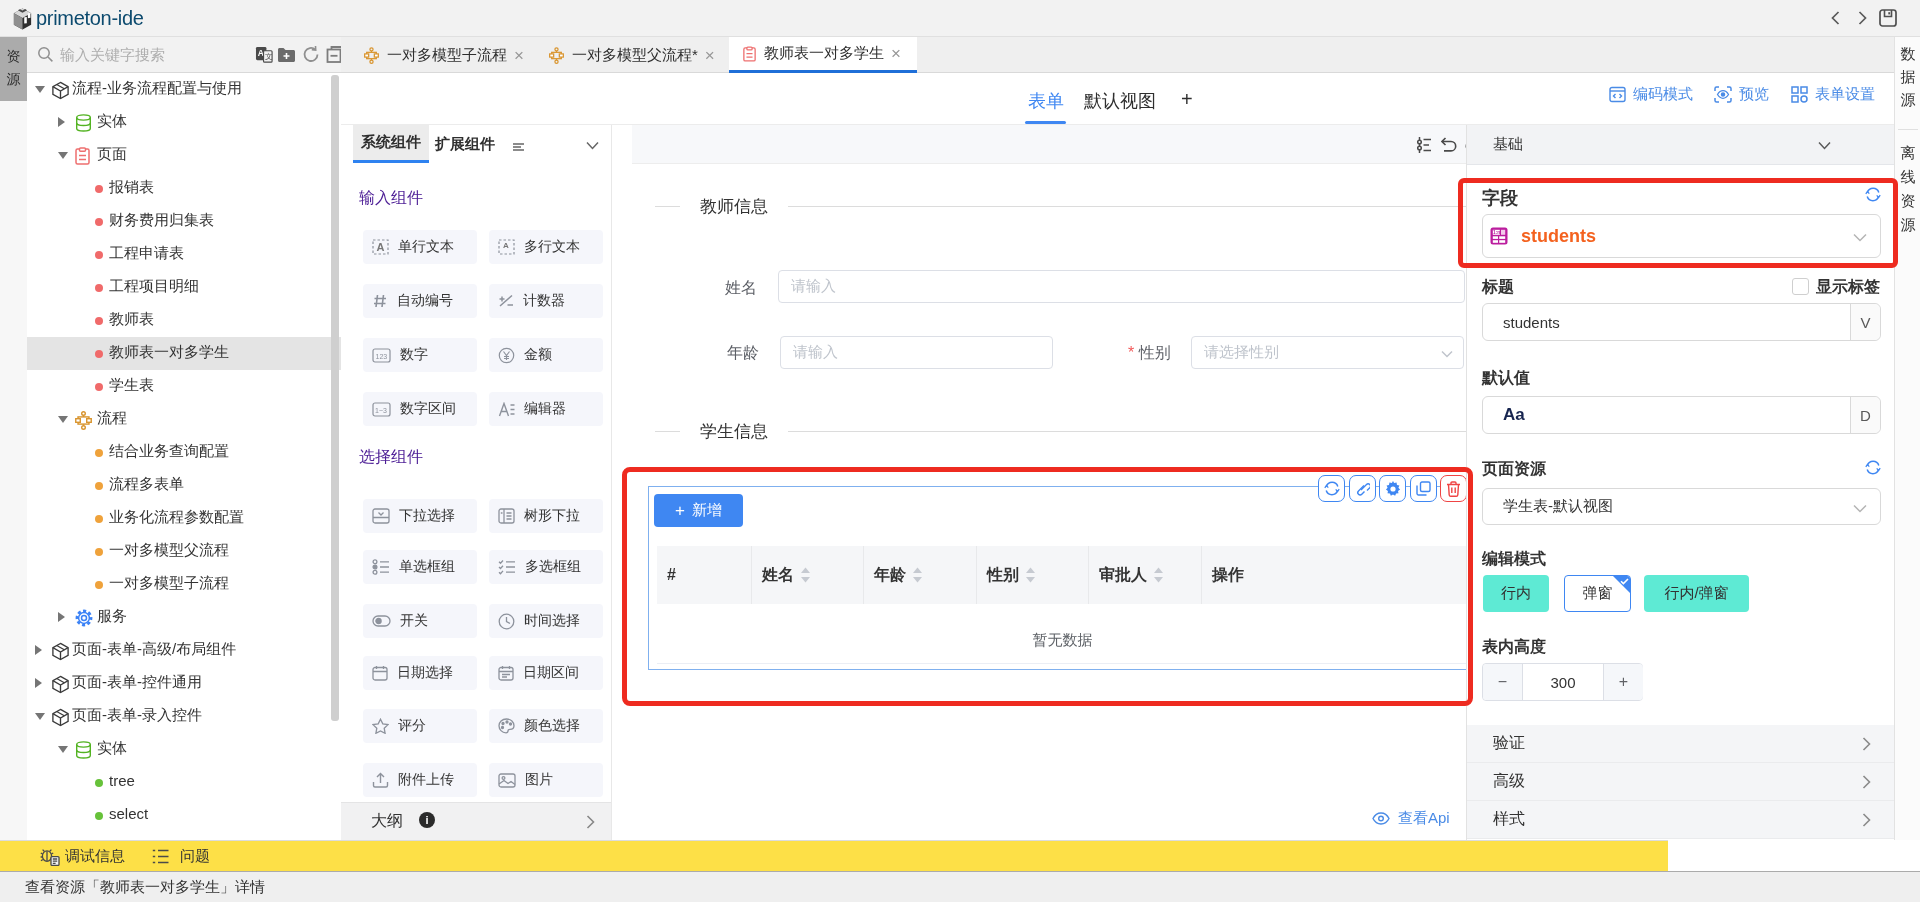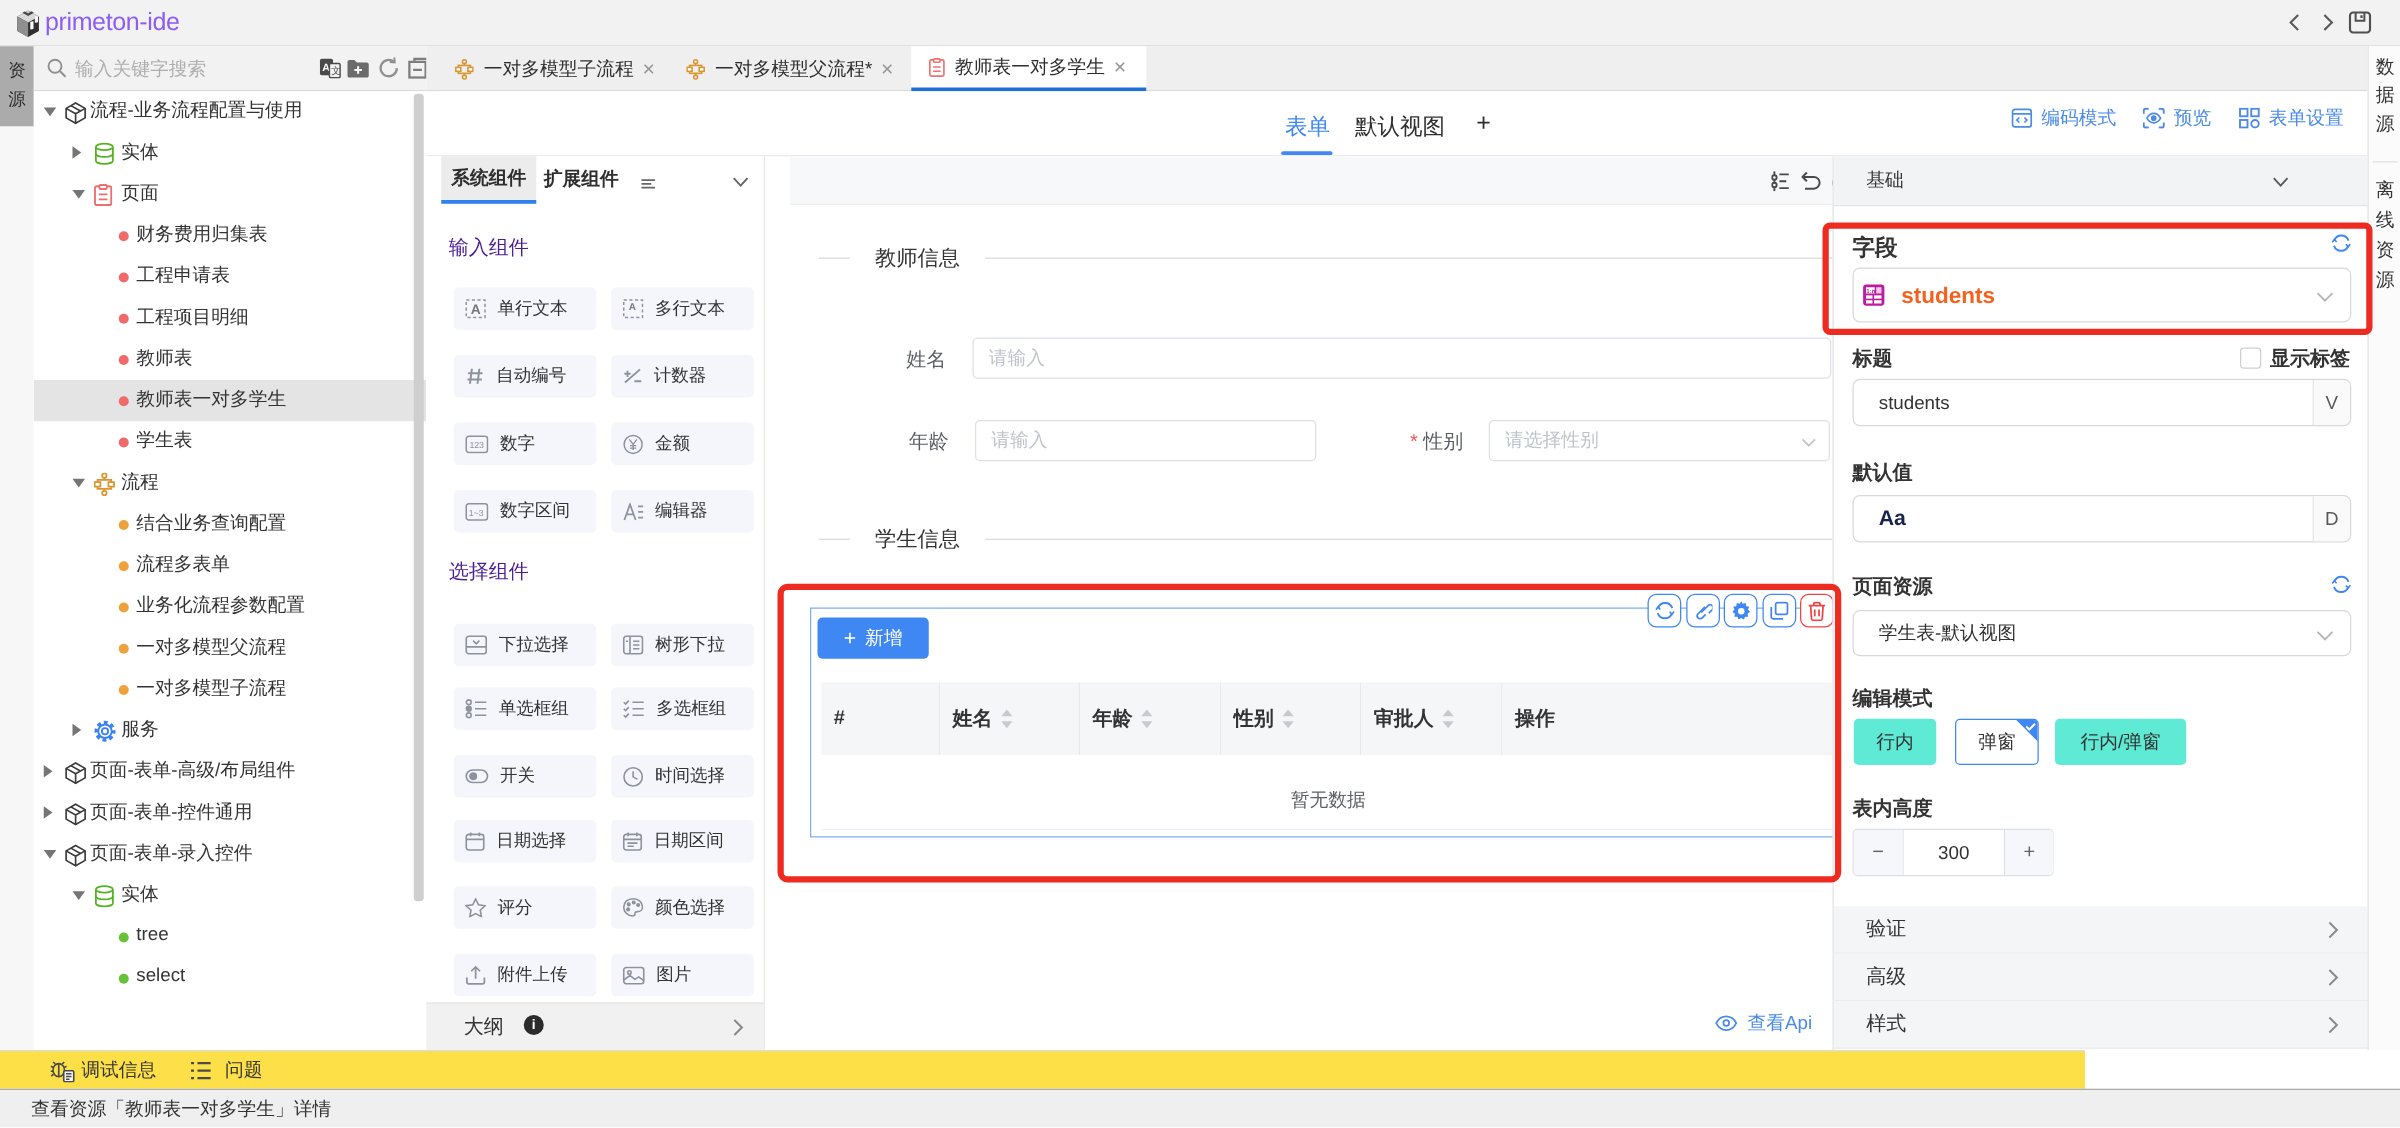--- a/index.html
+++ b/index.html
@@ -3,21 +3,21 @@
 <style>
 *{margin:0;padding:0;box-sizing:border-box}
 html,body{width:1920px;height:902px;overflow:hidden}
 body{font-family:"Liberation Sans",sans-serif;color:#333;background:#fff;position:relative}
 .abs{position:absolute}
 .r{display:flex;align-items:center}
 svg{display:block}
 
 #titlebar{left:0;top:0;width:1920px;height:37px;background:#f2f2f2;border-bottom:1px solid #e0e0e0}
 #titlebar .logo{left:11px;top:7px}
-#titlebar .tt{left:36px;top:7px;font-size:20px;color:#8b5cf6;letter-spacing:-0.3px}
+#titlebar .tt{left:36px;top:7px;font-size:20px;color:#0c4a6e;letter-spacing:-0.3px}
 #titlebar .nav{color:#555}
 
 #lstrip{left:0;top:37px;width:27px;height:803px;background:#f7f7f7}
 #lstrip .tab{left:0;top:0;width:27px;height:64px;background:#ababab;color:#2c2c2c;font-size:14px;text-align:center;padding-top:8px;line-height:23px}
 
 #rstrip{left:1894px;top:37px;width:26px;height:803px;background:#fbfbfb;border-left:1px solid #e2e2e2}
 
 #search{left:27px;top:37px;width:314px;height:36px;background:#f2f2f2;border-bottom:1px solid #d9d9d9}
 #search .ph{left:33px;top:9px;font-size:15px;color:#aeaeae}
 
@@ -168,20 +168,24 @@
     <div class="trow">
       <span class="caret cd" style="left:31px;top:13px"></span>
       <span class="ticon" style="left:48px">
         <svg width="15" height="18" viewBox="0 0 15 18" fill="none" stroke="#ee6f6f" stroke-width="1.5">
           <rect x="1" y="2" width="13" height="15" rx="1.5"></rect>
           <rect x="4.5" y="1" width="6" height="3.2" rx="1" fill="#fff"></rect>
           <path d="M4 8.5 H11 M4 12.5 H11"></path>
         </svg>
       </span>
       <span style="position:absolute;left:70px;top:6px">页面</span>
+    </div>
+    <div class="trow">
+      <span class="dot" style="left:68px;top:12.5px;background:#f06a6a"></span>
+      <span style="position:absolute;left:82px;top:6px">报销表</span>
     </div>
     <div class="trow">
       <span class="dot" style="left:68px;top:12.5px;background:#f06a6a"></span>
       <span style="position:absolute;left:82px;top:6px">财务费用归集表</span>
     </div>
     <div class="trow">
       <span class="dot" style="left:68px;top:12.5px;background:#f06a6a"></span>
       <span style="position:absolute;left:82px;top:6px">工程申请表</span>
     </div>
     <div class="trow">

